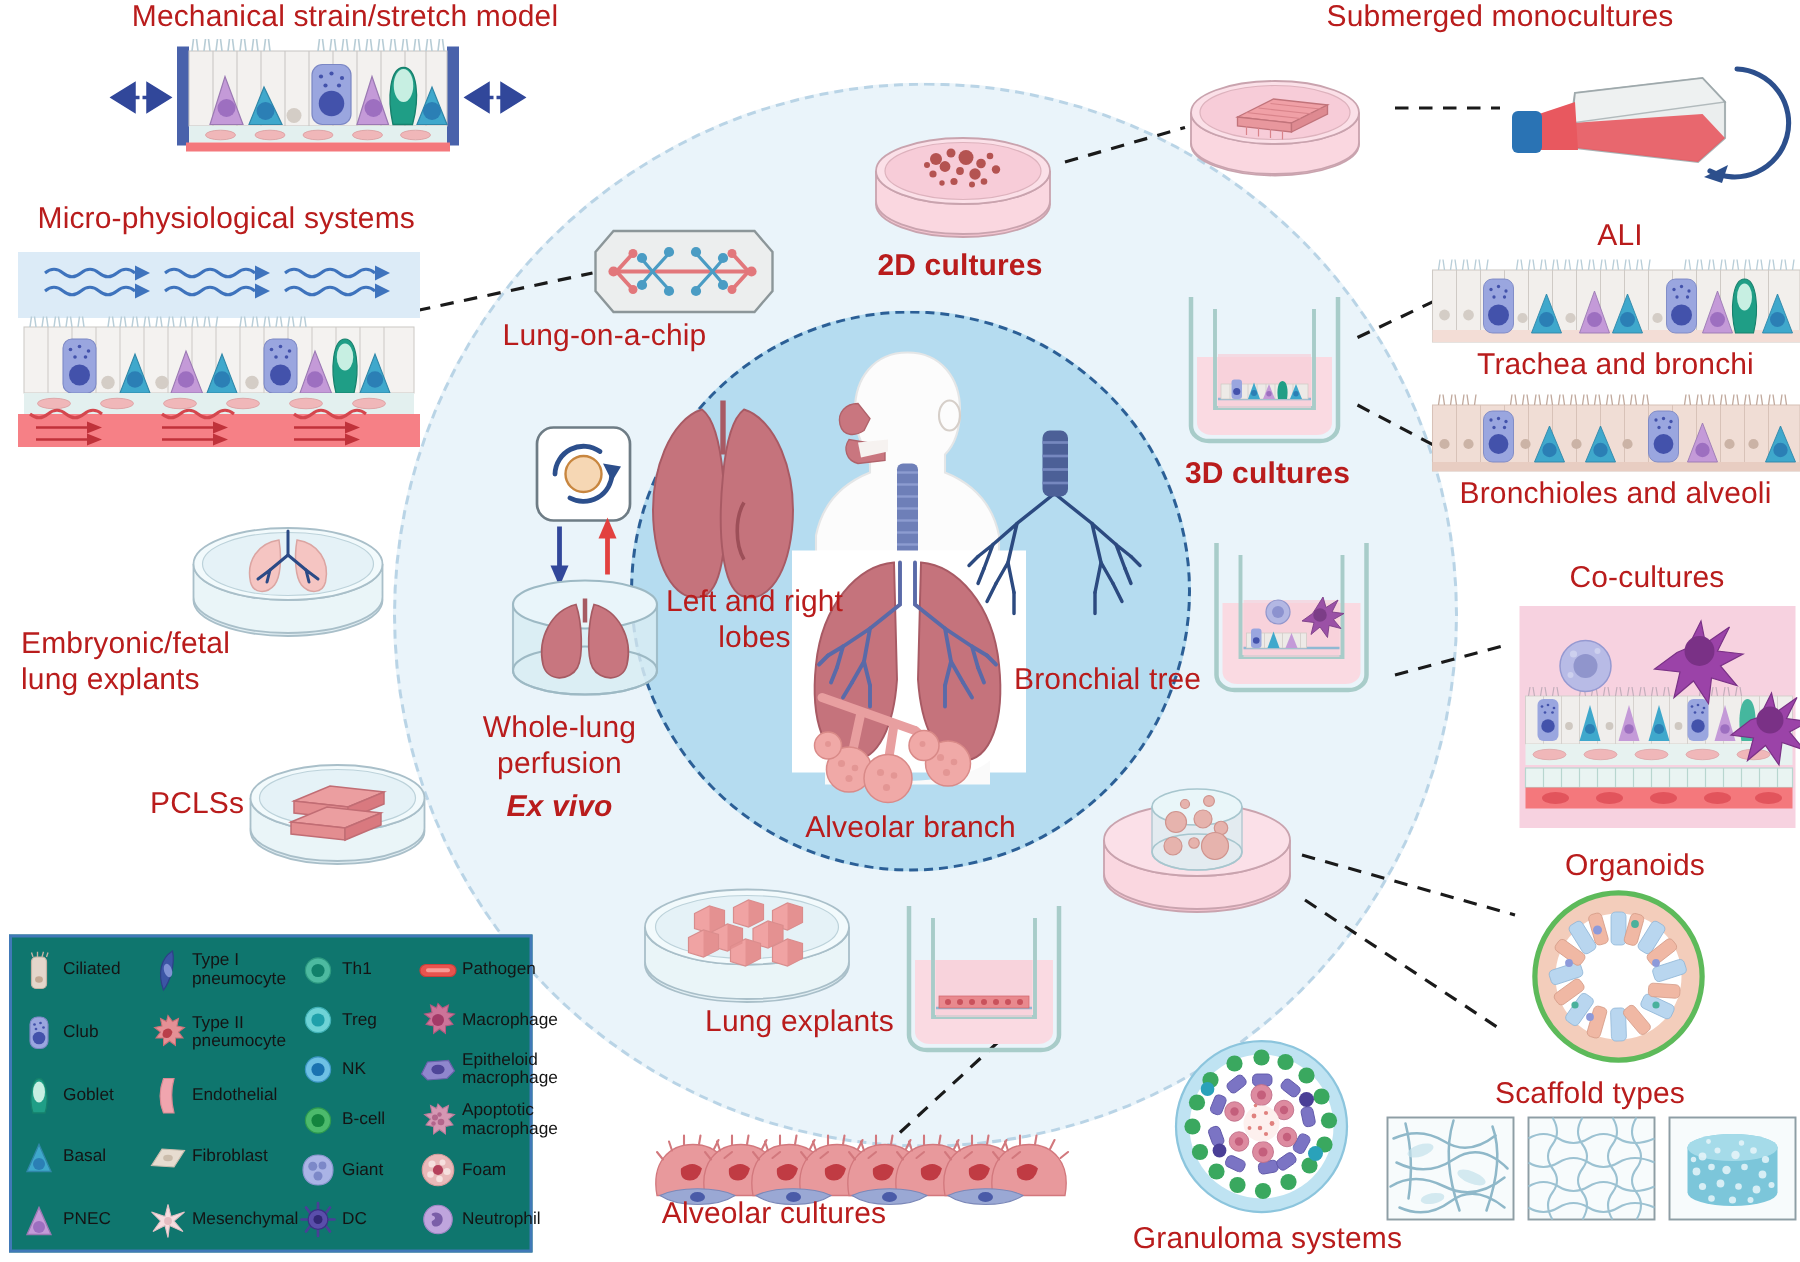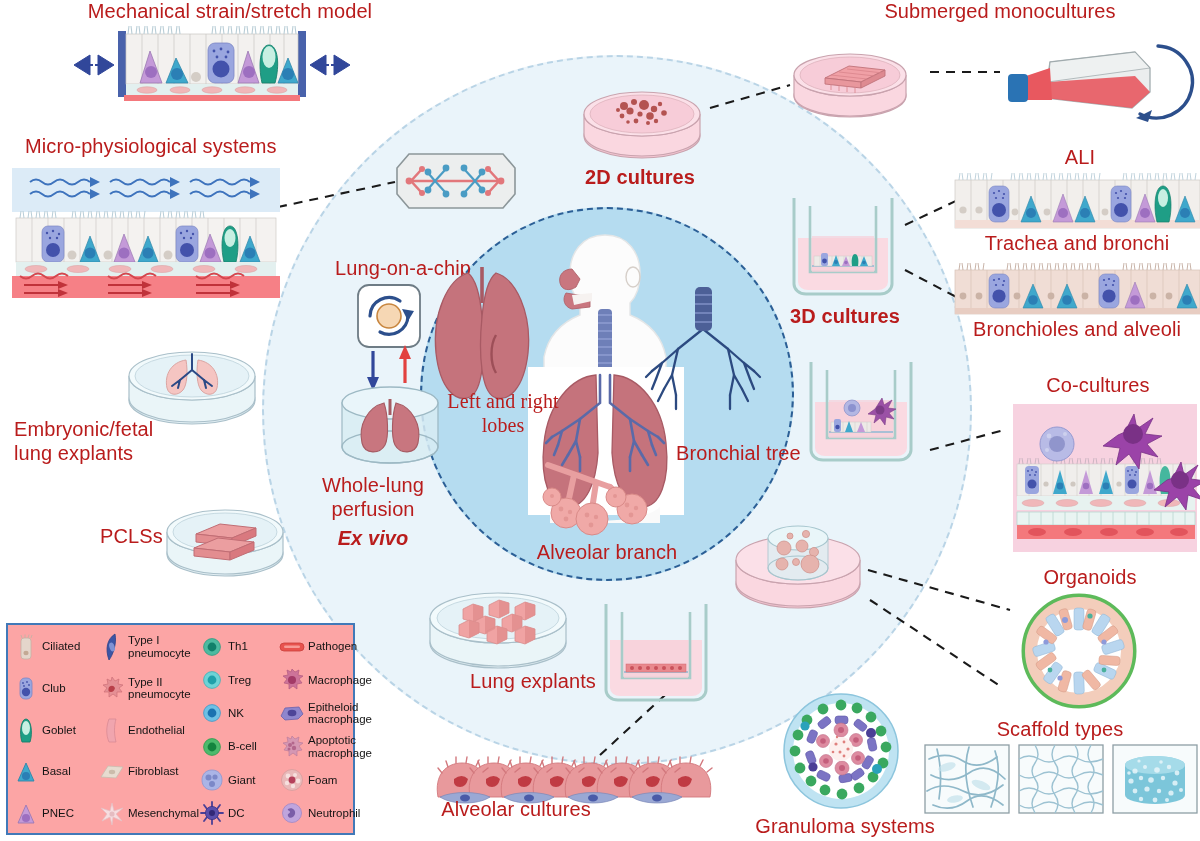--- a/index.html
+++ b/index.html
@@ -44,21 +44,21 @@
   }
   svg{display:block;overflow:visible;}
   .art{position:absolute;}
 
   
   #legend{
     position:absolute;
     left:6px; top:623px;
     width:349px; height:212px;
     border:2px solid #4179b8;
-    background:#fca5a5;
+    background:#0f766e;
     box-sizing:border-box;
     padding:6px 4px 4px 6px;
   }
   .legend-grid{
     display:grid;
     grid-template-columns:86px 100px 80px 83px;
     height:100%;
   }
   .legend-col{display:flex;flex-direction:column;justify-content:space-between;}
   .legend-item{
@@ -331,21 +331,21 @@
       <circle cx="51" cy="16" r="3.4"></circle>
         <circle cx="51" cy="42" r="3.4"></circle>
       <circle cx="33" cy="20" r="3.4"></circle>
         <circle cx="33" cy="38" r="3.4"></circle>
       <circle cx="69" cy="16" r="3.4"></circle>
         <circle cx="69" cy="42" r="3.4"></circle>
       <circle cx="87" cy="20" r="3.4"></circle>
         <circle cx="87" cy="38" r="3.4"></circle>
     </g>
   </svg>
-  <div class="lbl ctr" style="left:403px;top:213px;width:200px;margin-top:44px;">Lung-on-a-chip</div>
+  <div class="lbl ctr" style="left:403px;top:213px;width:200px;">Lung-on-a-chip</div>
 
   <svg class="art" style="left:330px;top:285px;" width="120" height="190" viewBox="0 0 120 190">
 
     <rect x="28" y="0" width="62" height="62" rx="11" fill="#ffffff" stroke="#6e7c85" stroke-width="1.8"></rect>
     <circle cx="59" cy="31" r="12" fill="#f6d7b4" stroke="#c8863f" stroke-width="1.6"></circle>
     <path d="M40 31 A19 19 0 0 1 70 16" fill="none" stroke="#2c4f8c" stroke-width="3.2" stroke-linecap="round"></path>
     <path d="M78 31 A19 19 0 0 1 50 47" fill="none" stroke="#2c4f8c" stroke-width="3.2" stroke-linecap="round"></path>
     <polygon points="78,36 72,24 84,26" fill="#2c4f8c"></polygon>
 
     <line x1="43" y1="66" x2="43" y2="98" stroke="#31479a" stroke-width="3.2"></line>
@@ -1088,21 +1088,21 @@
           <circle cx="171" cy="318" r="2.4"></circle>
         <circle cx="207" cy="298" r="2.4"></circle>
           <circle cx="216" cy="301" r="2.2"></circle>
           <circle cx="211" cy="308" r="2.4"></circle>
         <circle cx="195" cy="289" r="2"></circle>
           <circle cx="132" cy="289" r="2"></circle>
       </g>
     </g>
   </svg>
 
-  <div class="lbl ctr" style="left:503px;top:390px;width:200px;font-family:Liberation Serif, serif;">Left and right
+  <div class="lbl ctr" style="left:503px;top:390px;width:200px;">Left and right
 lobes</div>
   <div class="lbl" style="left:676px;top:394px;margin-top:48px;">Bronchial tree</div>
   <div class="lbl ctr" style="left:607px;top:541px;width:260px;">Alveolar branch</div>
 
   <div id="legend">
     <div class="legend-grid">
 
       <div class="legend-col">
         <div class="legend-item">
           <span class="legend-ico">

